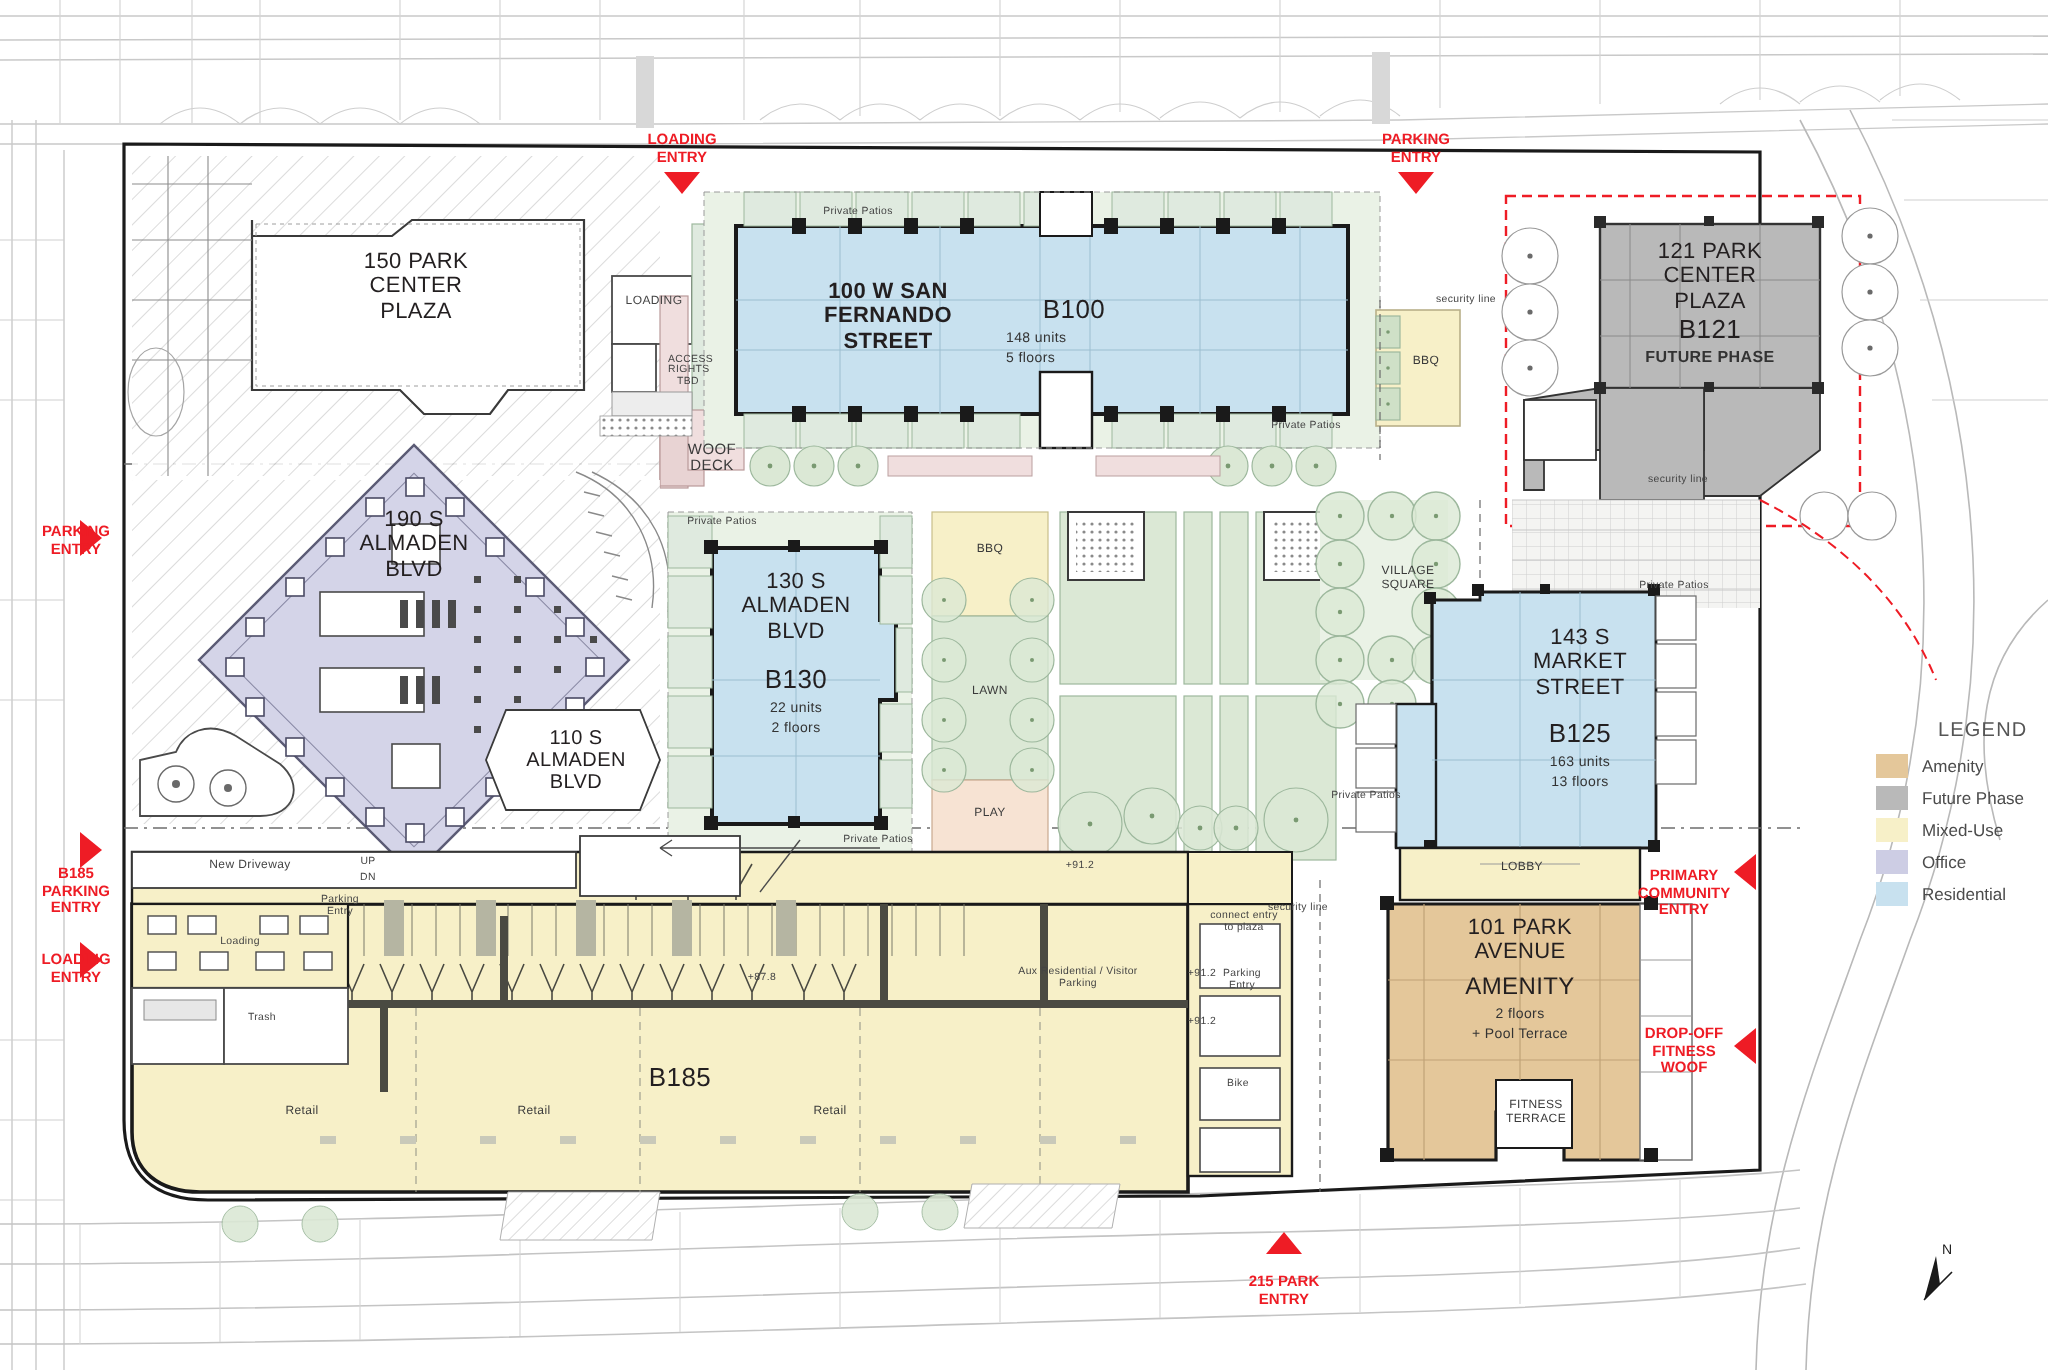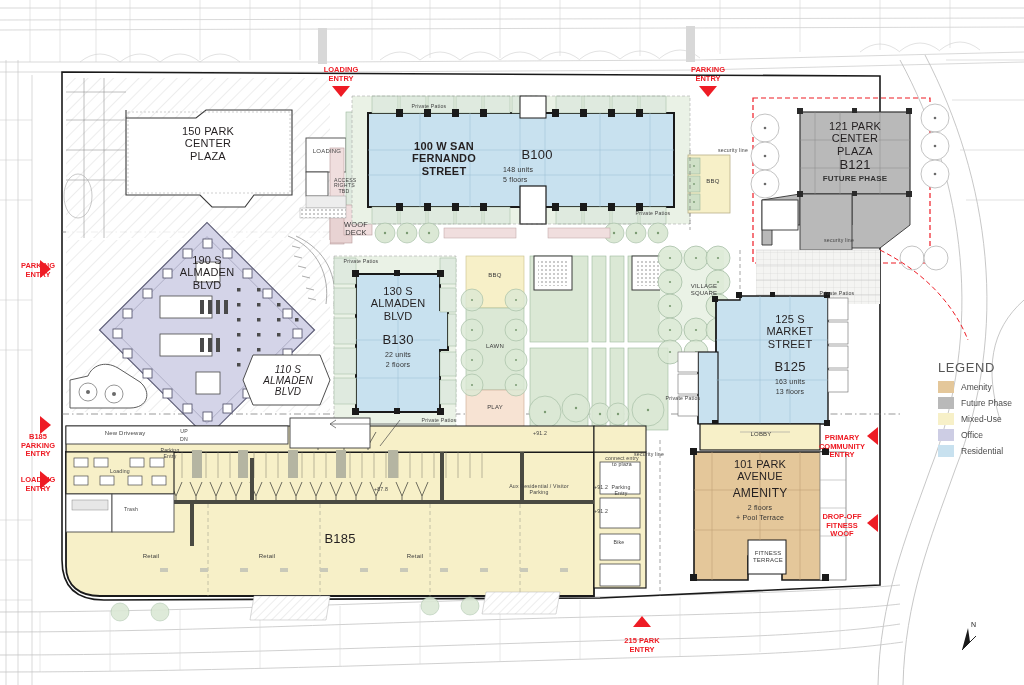--- a/index.html
+++ b/index.html
@@ -11,21 +11,21 @@
        white-space:pre-line;pointer-events:none;}
   .lbl.big{font-size:11px;}
   .lbl.bcode{font-size:13px;}
   .lbl.sub{font-size:7px;color:#333;}
   .lbl.tiny{font-size:5.2px;color:#444;}
   .lbl.tiny2{font-size:6px;color:#3a3a3a;}
   .lbl.amen{font-size:12px;}
   .red{color:#ee1c25;font-weight:bold;}
   .redlbl{position:absolute;color:#ee1c25;font-size:7.5px;font-weight:bold;text-align:center;line-height:1.15;white-space:pre-line;}
   .legend{position:absolute;left:938px;top:360px;width:86px;}
-  .legend .ttl{font-size:13px;color:#555;letter-spacing:.6px;margin-bottom:4px;}
+  .legend .ttl{font-size:10px;color:#555;letter-spacing:.6px;margin-bottom:4px;margin-left:31px;}
   .legend .row{display:flex;align-items:center;height:16px;}
   .legend .sw{width:16px;height:12px;margin-right:7px;flex:0 0 auto;}
   .legend .nm{font-size:8.5px;color:#4b4b4b;white-space:nowrap;}
 </style>
 </head>
 <body>
 
 <div id="plan">
 
   <svg id="svgroot" viewBox="0 0 1024 685">
@@ -619,21 +619,21 @@
   <div class="lbl sub" style="left:503px;top:166px;width:64px;text-align:left;">148 units</div>
   <div class="lbl sub" style="left:503px;top:176px;width:64px;text-align:left;">5 floors</div>
 
   <div class="lbl big" style="left:348px;top:285px;width:100px;">130 S
 ALMADEN
 BLVD</div>
   <div class="lbl bcode" style="left:366px;top:333px;width:64px;">B130</div>
   <div class="lbl sub" style="left:366px;top:351px;width:64px;">22 units</div>
   <div class="lbl sub" style="left:366px;top:361px;width:64px;">2 floors</div>
 
-  <div class="lbl big" style="left:742px;top:313px;width:96px;">125 S
+  <div class="lbl big" style="left:742px;top:313px;width:96px;">143 S
 MARKET
 STREET</div>
   <div class="lbl bcode" style="left:758px;top:360px;width:64px;">B125</div>
   <div class="lbl sub" style="left:758px;top:378px;width:64px;">163 units</div>
   <div class="lbl sub" style="left:758px;top:388px;width:64px;">13 floors</div>
 
   <div class="lbl big" style="left:800px;top:120px;width:110px;">121 PARK
 CENTER
 PLAZA</div>
   <div class="lbl bcode" style="left:823px;top:158px;width:64px;">B121</div>
@@ -643,21 +643,21 @@
 AVENUE</div>
   <div class="lbl amen" style="left:706px;top:487px;width:108px;">AMENITY</div>
   <div class="lbl sub" style="left:706px;top:504px;width:108px;">2 floors</div>
   <div class="lbl sub" style="left:706px;top:514px;width:108px;">+ Pool Terrace</div>
   <div class="lbl tiny2" style="left:748px;top:550px;width:40px;">FITNESS
 TERRACE</div>
 
   <div class="lbl big" style="left:152px;top:254px;width:110px;">190 S
 ALMADEN
 BLVD</div>
-  <div class="lbl big" style="left:248px;top:364px;width:80px;font-size:10px;font-style:italic;">110 S
+  <div class="lbl big" style="left:248px;top:364px;width:80px;font-size:10px;">110 S
 ALMADEN
 BLVD</div>
 
   <div class="lbl bcode" style="left:312px;top:532px;width:56px;">B185</div>
   <div class="lbl tiny2" style="left:128px;top:553px;width:46px;">Retail</div>
   <div class="lbl tiny2" style="left:244px;top:553px;width:46px;">Retail</div>
   <div class="lbl tiny2" style="left:392px;top:553px;width:46px;">Retail</div>
 
   <div class="lbl tiny2" style="left:470px;top:272px;width:50px;">BBQ</div>
   <div class="lbl tiny2" style="left:470px;top:343px;width:50px;">LAWN</div>

